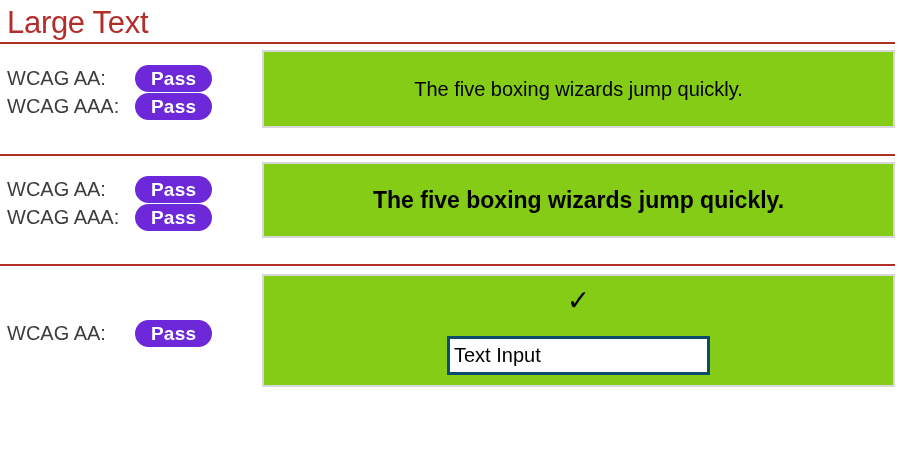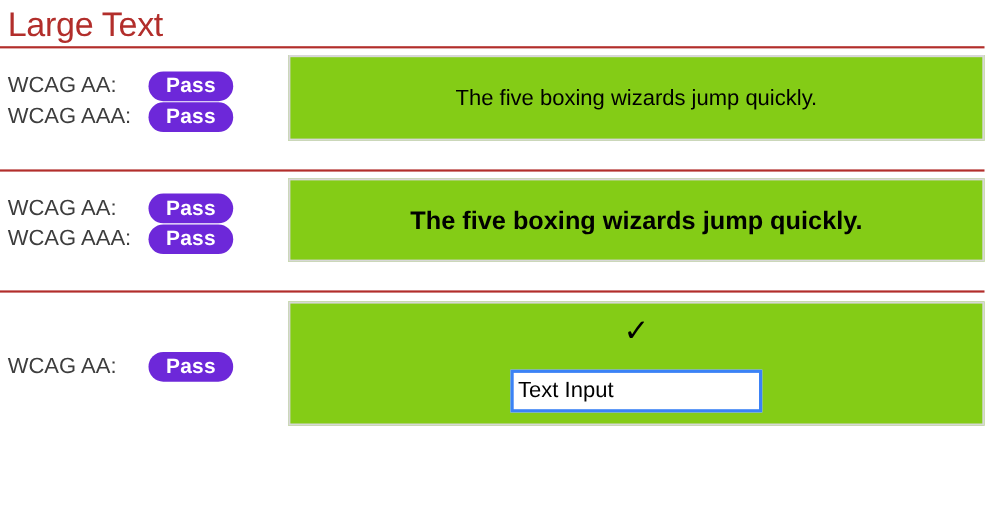--- a/index.html
+++ b/index.html
@@ -67,24 +67,24 @@
   .sample-ui     { height: 113px; }
 
   .ui-demo { display: flex; flex-direction: column; align-items: center; }
   .checkmark {
     font-family: "DejaVu Sans", sans-serif;
     font-size: 28px;
     line-height: 29px;
     color: #000000;
   }
   .demo-input {
-    width: 229px;
+    width: 263px;
     height: 39px;
     margin-top: 21px;
-    border: 3px solid #3b82f6;
+    border: 3px solid #0c4a6e;
     border-radius: 0;
     background: #ffffff;
     color: #000000;
     font-family: "Liberation Sans", sans-serif;
     font-size: 20px;
     padding: 0 4px;
     outline: none;
   }
 </style>
 </head>

